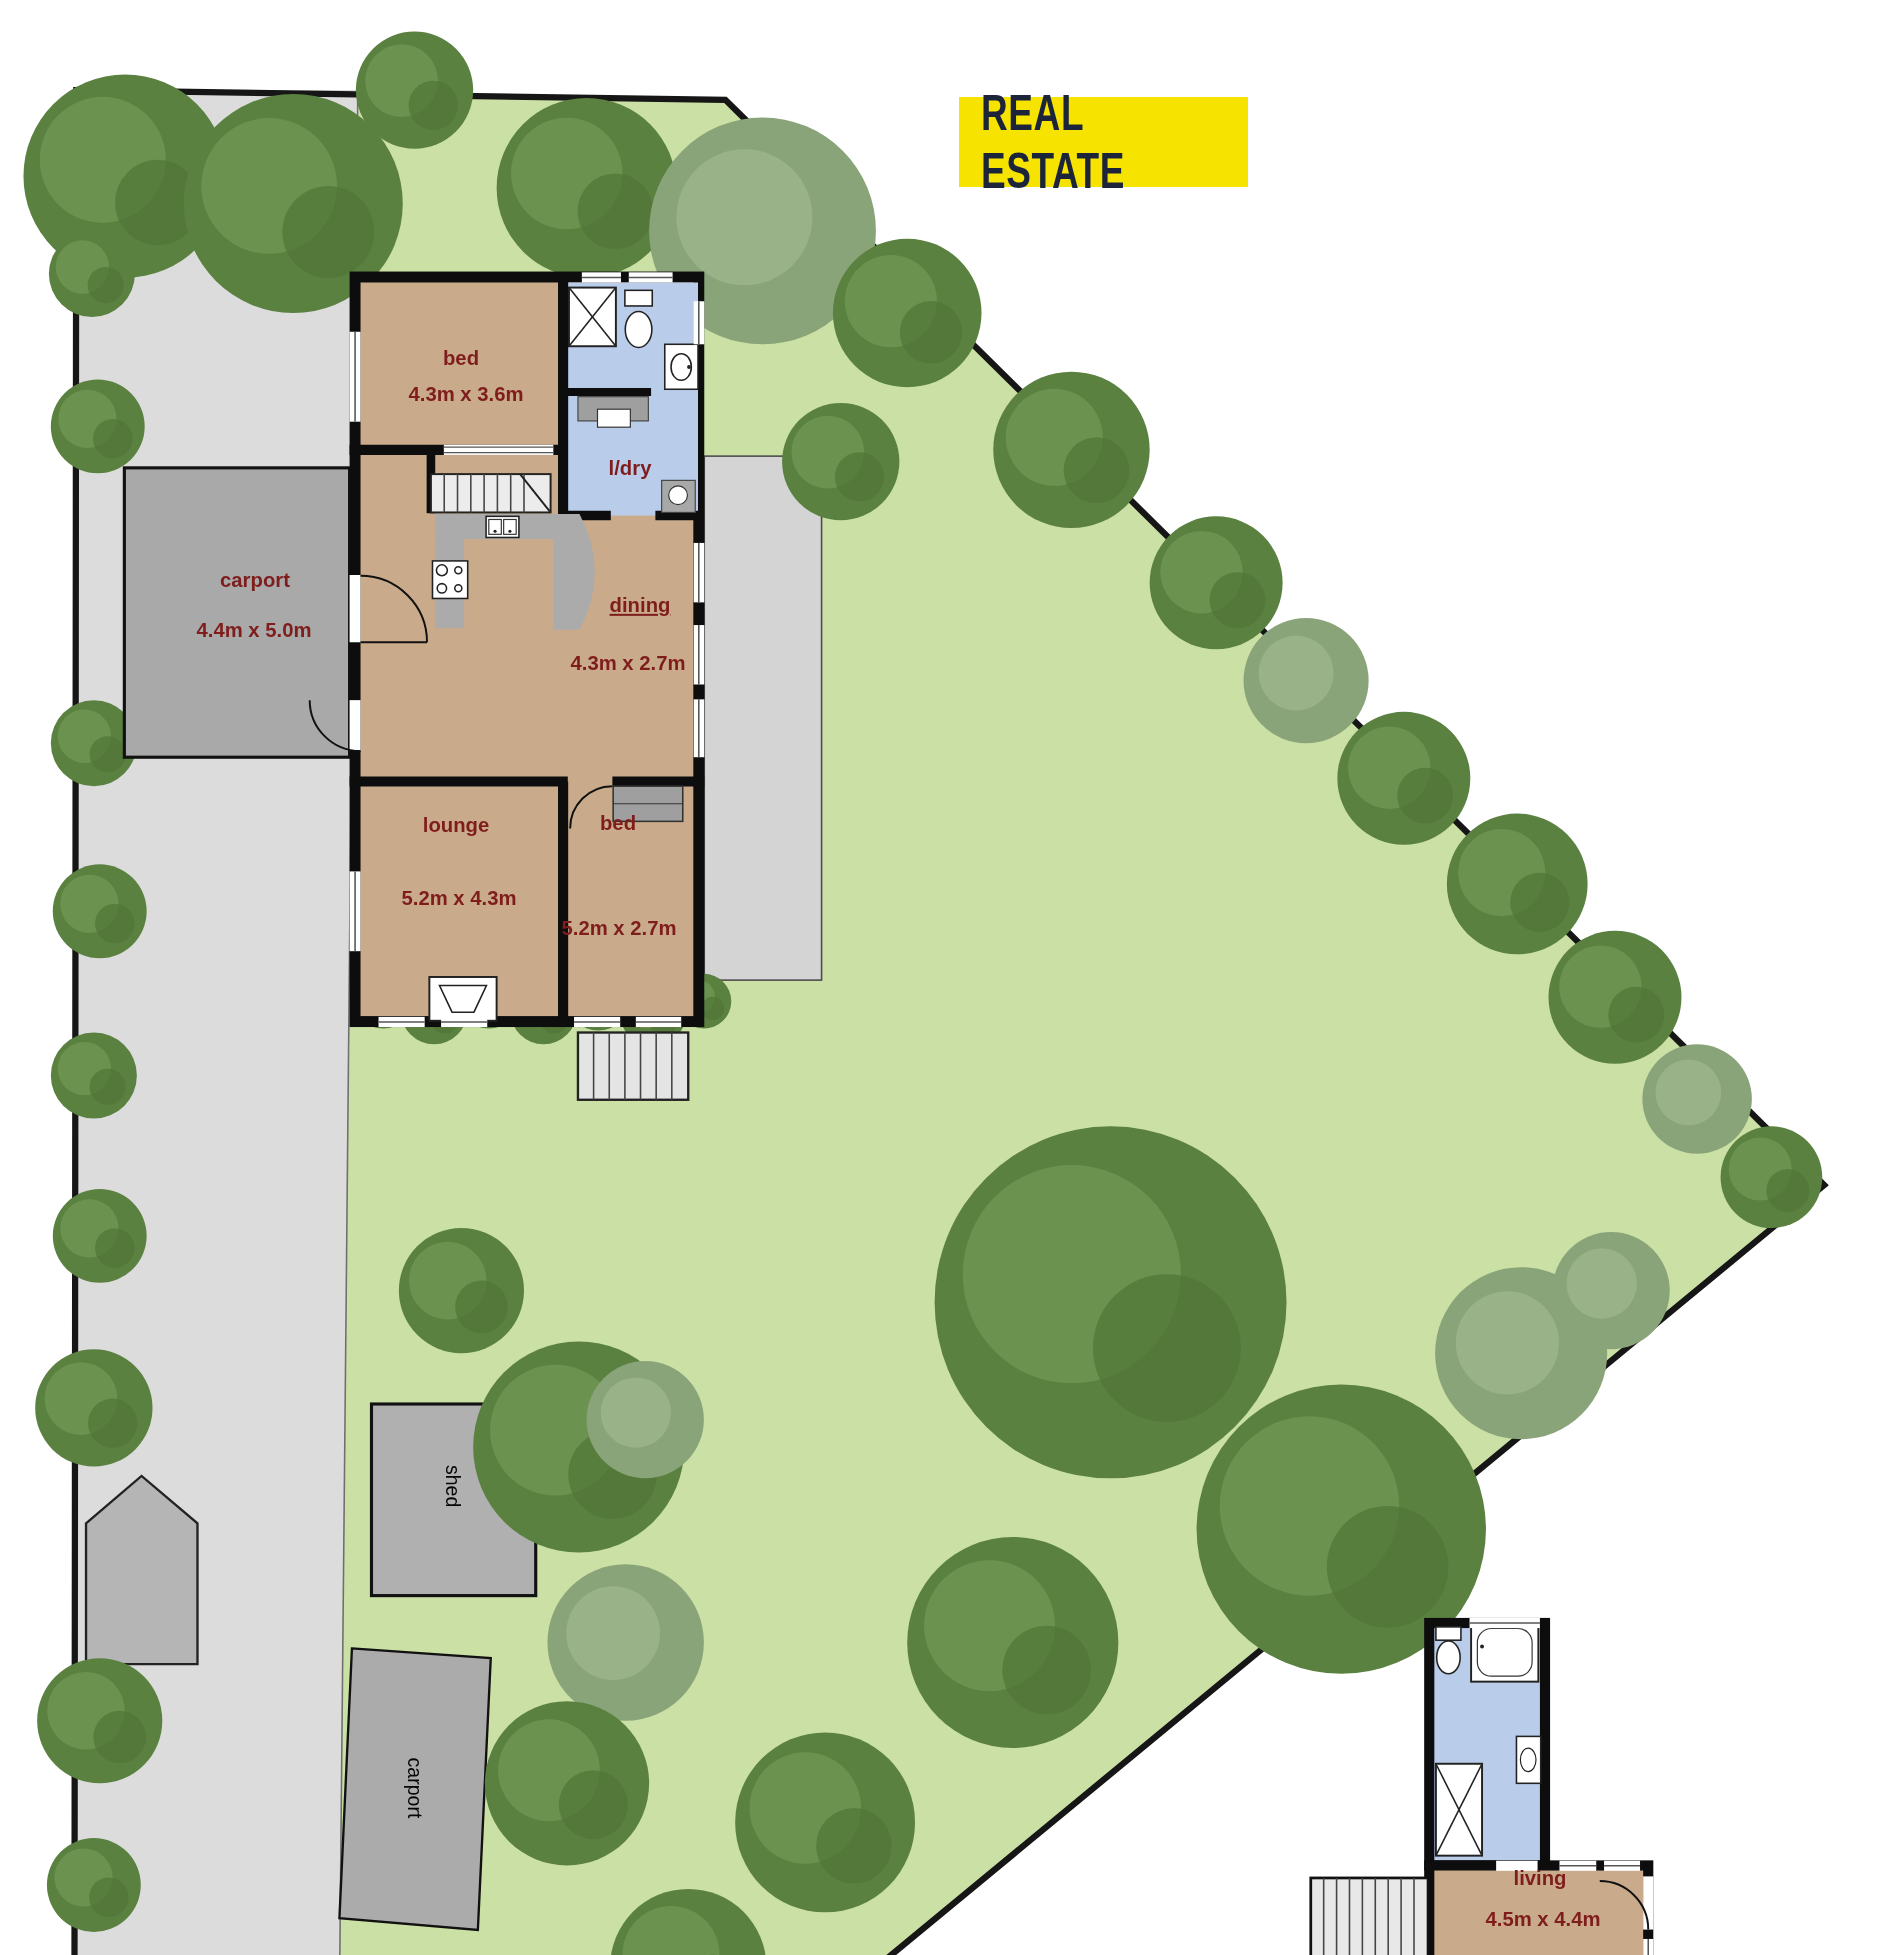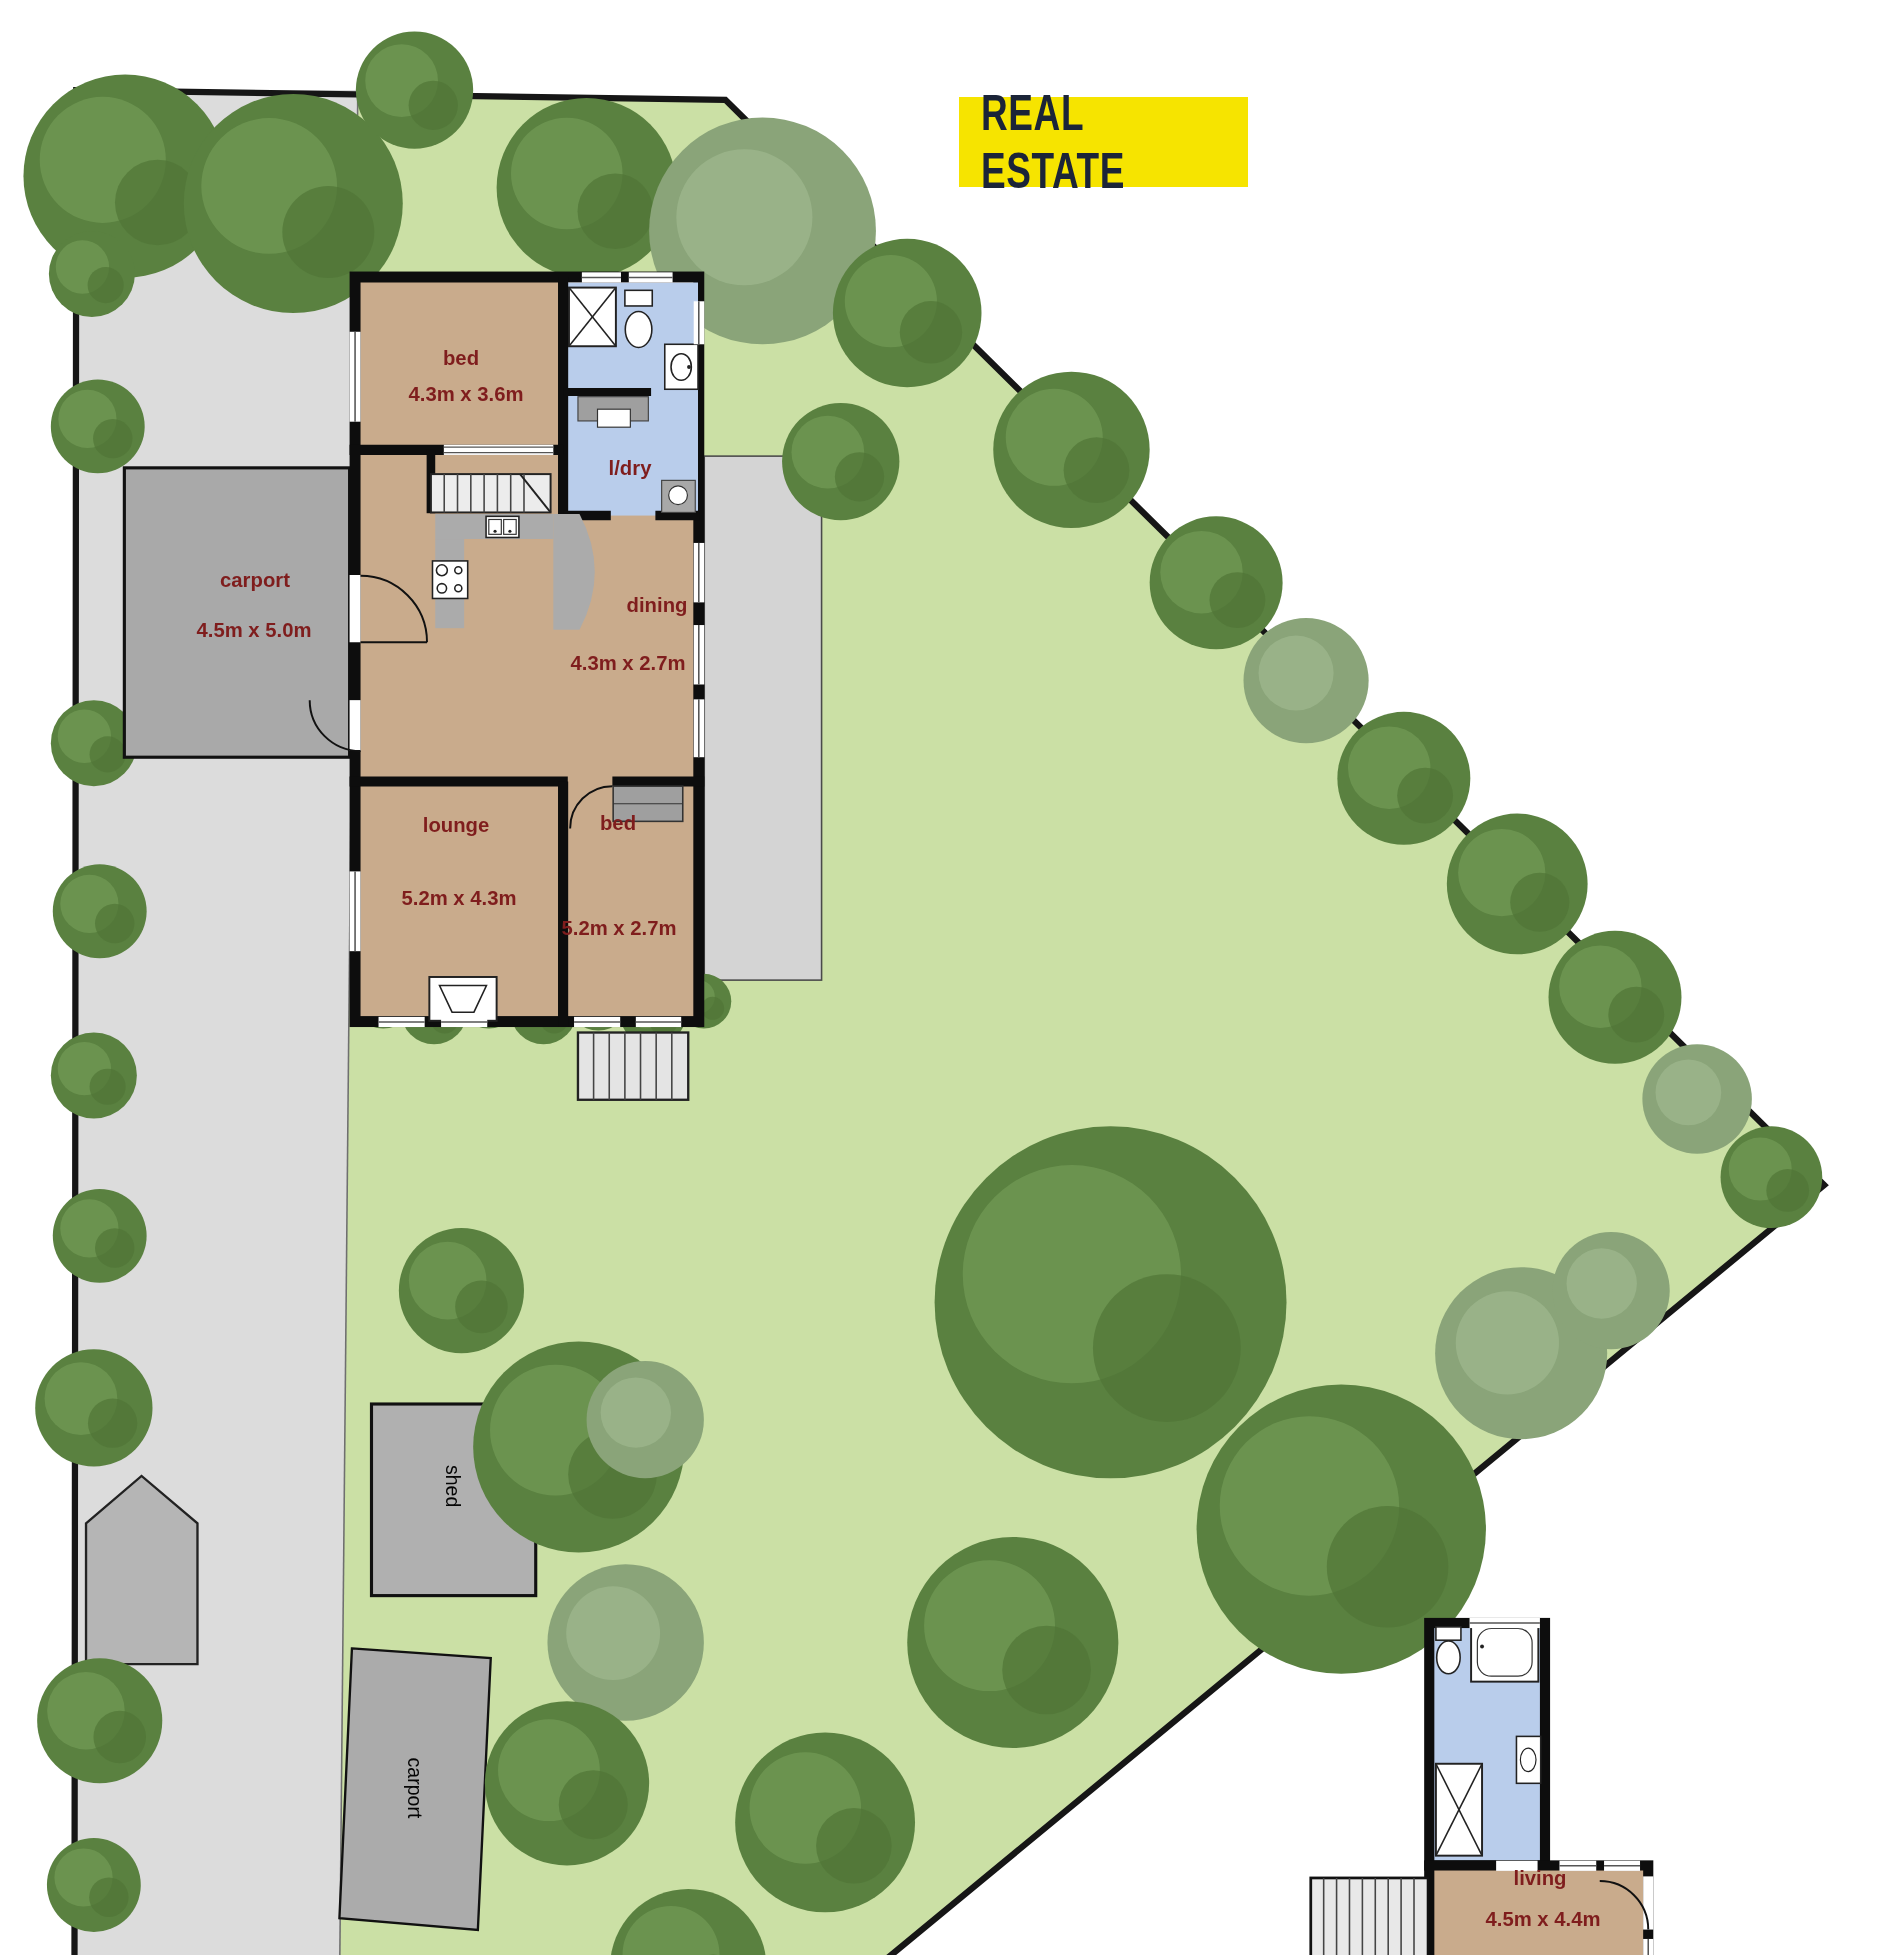--- a/index.html
+++ b/index.html
@@ -306,24 +306,24 @@
 
 <div class="logo">
   <div class="logo-yellow">
     <span>REAL ESTATE</span>
   </div>
 </div>
 
 <div class="lbl" style="left:461px;top:358px;">bed</div>
 <div class="lbl" style="left:466px;top:394px;">4.3m x 3.6m</div>
 <div class="lbl" style="left:630px;top:468px;">l/dry</div>
-<div class="lbl" style="left:657px;top:605px;">dining</div>
+<div class="lbl" style="left:640px;top:605px;text-decoration:underline;">dining</div>
 <div class="lbl" style="left:628px;top:663px;">4.3m x 2.7m</div>
 <div class="lbl" style="left:255px;top:580px;">carport</div>
-<div class="lbl" style="left:254px;top:630px;">4.5m x 5.0m</div>
+<div class="lbl" style="left:254px;top:630px;">4.4m x 5.0m</div>
 <div class="lbl" style="left:456px;top:825px;">lounge</div>
 <div class="lbl" style="left:459px;top:898px;">5.2m x 4.3m</div>
 <div class="lbl" style="left:618px;top:823px;">bed</div>
 <div class="lbl" style="left:619px;top:928px;">5.2m x 2.7m</div>
 
 <div class="lbl" style="left:1540px;top:1878px;">living</div>
 <div class="lbl" style="left:1543px;top:1919px;">4.5m x 4.4m</div>
 
 </div>
 

